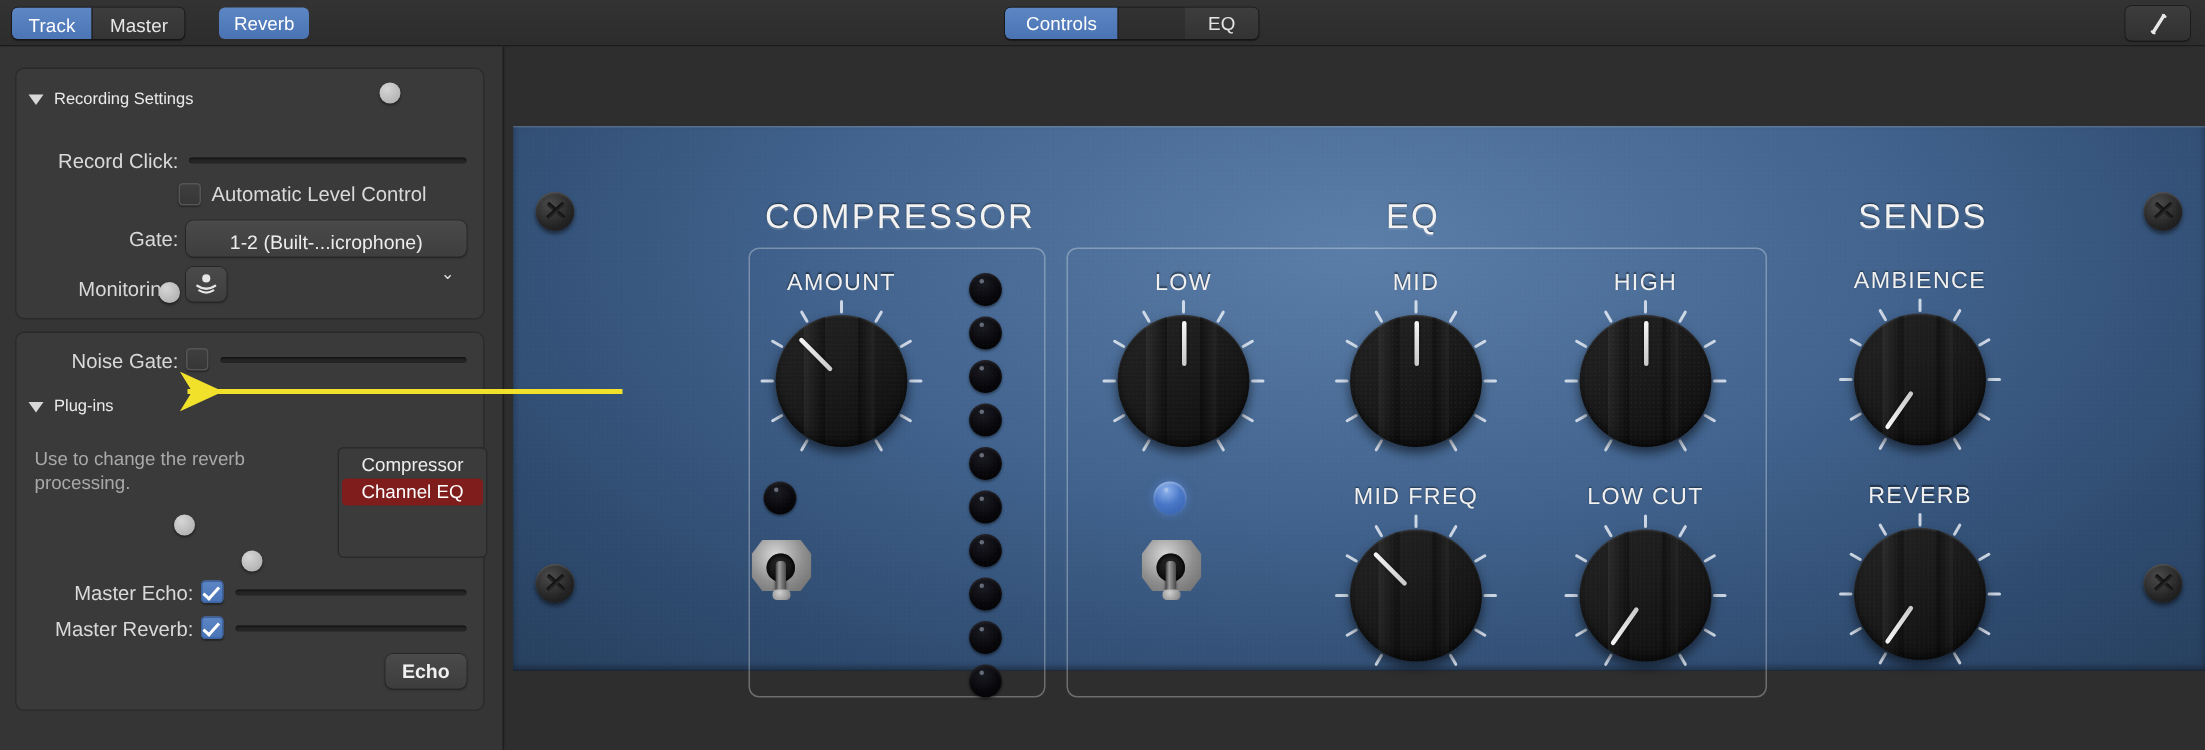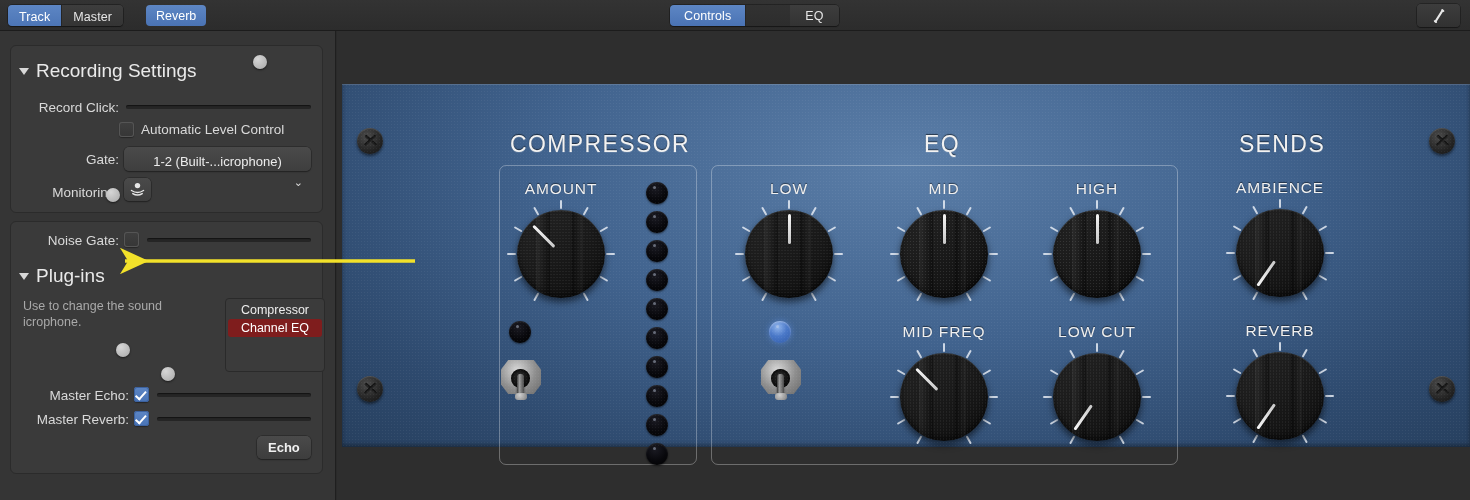--- a/index.html
+++ b/index.html
@@ -66,21 +66,21 @@
   #panel-fx  { top: 190px; height: 253px; }
 
   .disclosure {
     display: inline-block; width: 0; height: 0;
     border-left: 5.5px solid transparent;
     border-right: 5.5px solid transparent;
     border-top: 7px solid #d8d8d8;
     vertical-align: middle;
   }
   .sec-title {
-    position: absolute; font-size: 19px; color: #eaeaea;
+    position: absolute; font-size: 11px; color: #eaeaea;
     display: flex; align-items: center; gap: 7px;
   }
   .lbl {
     position: absolute; font-size: 13.5px; color: #d9d9d9;
     text-align: right; white-space: nowrap;
   }
 
   
   .slider { position: absolute; height: 16px; }
   .slider .track {
@@ -369,21 +369,21 @@
       <div class="slider" style="left:136px; top:9px; width:164px;">
         <div class="track"></div>
         <div class="knob" style="left:3px;"></div>
       </div>
 
       <div class="sec-title" style="left:8px; top:43px;">
         <span class="disclosure"></span>
         <span>Plug-ins</span>
       </div>
 
-      <div class="hint" style="left:12px; top:76px; width:170px;">Use to change the sound icrophone.</div>
+      <div class="hint" style="left:12px; top:76px; width:170px;">Use to change the reverb processing.</div>
 
       <div class="listbox" style="left:214px; top:76px; width:100px; height:74px;">
         <div class="listrow">Compressor</div>
         <div class="listrow sel">Channel EQ</div>
       </div>
 
       <div class="lbl" style="left:0px; top:166px; width:118px;">Master Echo:</div>
       <div class="cbox on" style="left:123px; top:165px;"></div>
       <div class="slider" style="left:146px; top:164px; width:154px;">
         <div class="track"></div>

